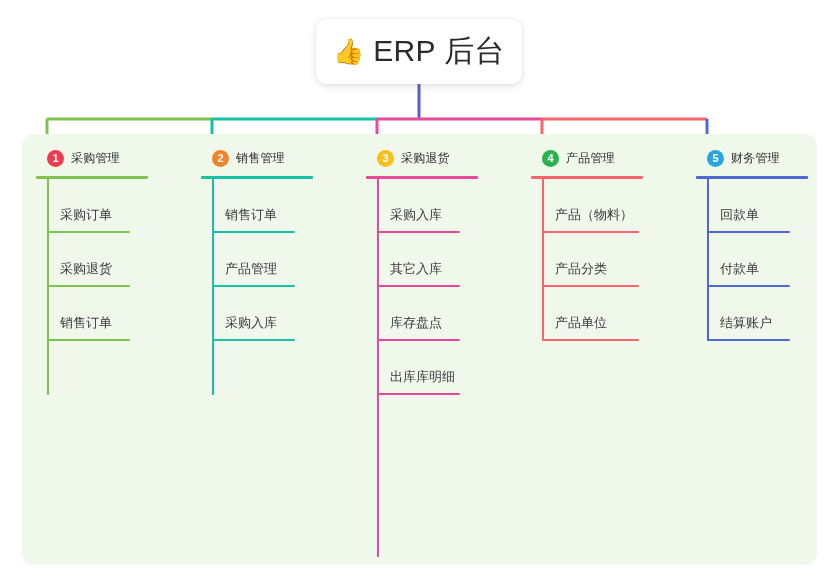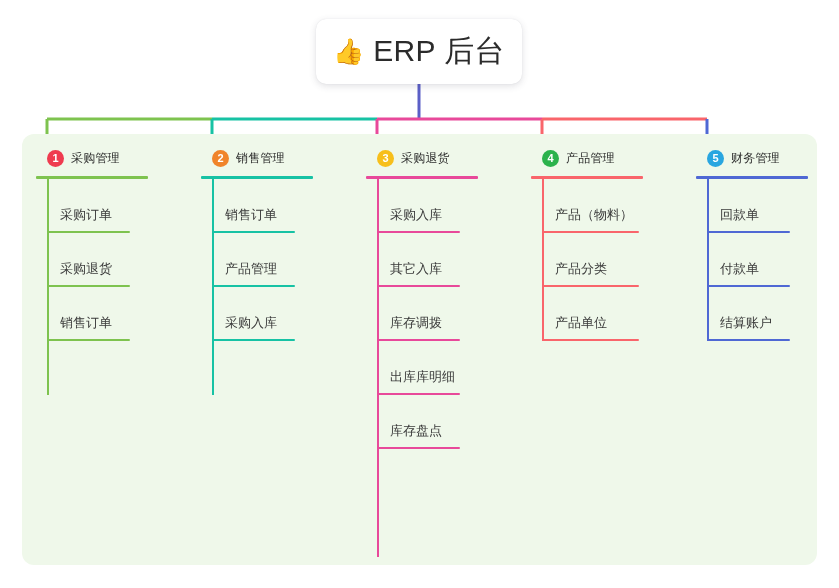--- a/index.html
+++ b/index.html
@@ -226,29 +226,25 @@
           <div class="spine" style="background: rgb(232, 73, 154); height: 378px;"></div>
           <div class="item">
             <span class="item-label">采购入库</span>
             <div class="item-rule" style="background: rgb(232, 73, 154); width: 83px;"></div>
           </div>
           <div class="item">
             <span class="item-label">其它入库</span>
             <div class="item-rule" style="background: rgb(232, 73, 154); width: 83px;"></div>
           </div>
           <div class="item">
-            <span class="item-label">库存调拨</span>
+            <span class="item-label">库存盘点</span>
             <div class="item-rule" style="background: rgb(232, 73, 154); width: 83px;"></div>
           </div>
           <div class="item">
             <span class="item-label">出库库明细</span>
-            <div class="item-rule" style="background: rgb(232, 73, 154); width: 83px;"></div>
-          </div>
-          <div class="item">
-            <span class="item-label">库存盘点</span>
             <div class="item-rule" style="background: rgb(232, 73, 154); width: 83px;"></div>
           </div>
         </div>
       </div>
       <div class="column" style="left: 531px; width: 150px;">
         <div class="col-head">
           <span class="badge" style="background: rgb(43, 178, 76);">4</span>
           <span class="col-title">产品管理</span>
         </div>
         <div class="col-rule" style="background: rgb(249, 101, 107); width: 112px; margin-left: 0px;"></div>

